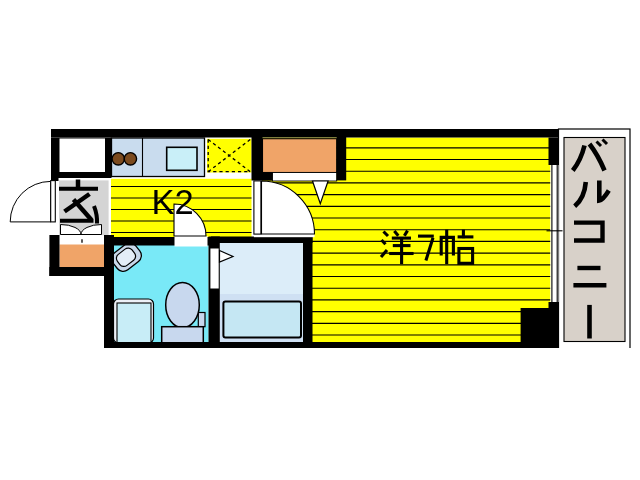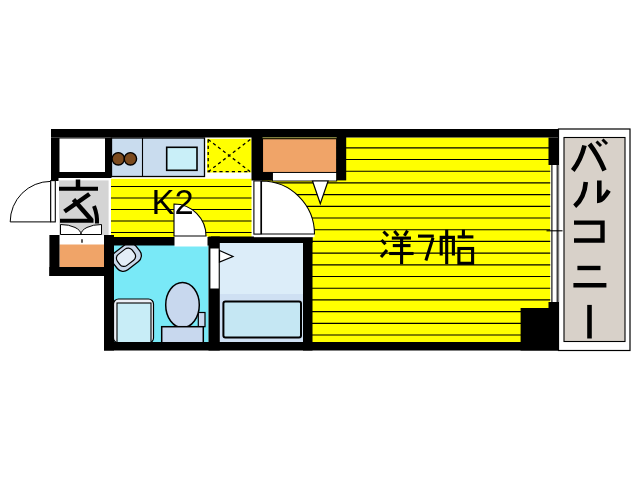--- a/index.html
+++ b/index.html
@@ -1,14 +1,14 @@
 <!DOCTYPE html>
 <html><head><meta charset="utf-8"><title>floorplan</title><style>
 html,body{margin:0;padding:0;background:#fff}
-#c{position:relative;width:640px;height:480px;font-family:"Liberation Sans",sans-serif}
+#c{position:relative;width:640px;height:348px;font-family:"Liberation Sans",sans-serif}
 </style></head><body>
 <div id="c">
 <svg width="640" height="480" viewBox="0 0 640 480" xmlns="http://www.w3.org/2000/svg">
 
 <rect x="0" y="0" width="640" height="480" fill="#ffffff"></rect>
 
 <rect x="558.5" y="129" width="71.5" height="221.5" fill="#ffffff" stroke="#000" stroke-width="1.2"></rect>
 
 <rect x="564" y="137.5" width="61" height="204" fill="#d8d1c9" stroke="#000" stroke-width="1.1"></rect>
 

